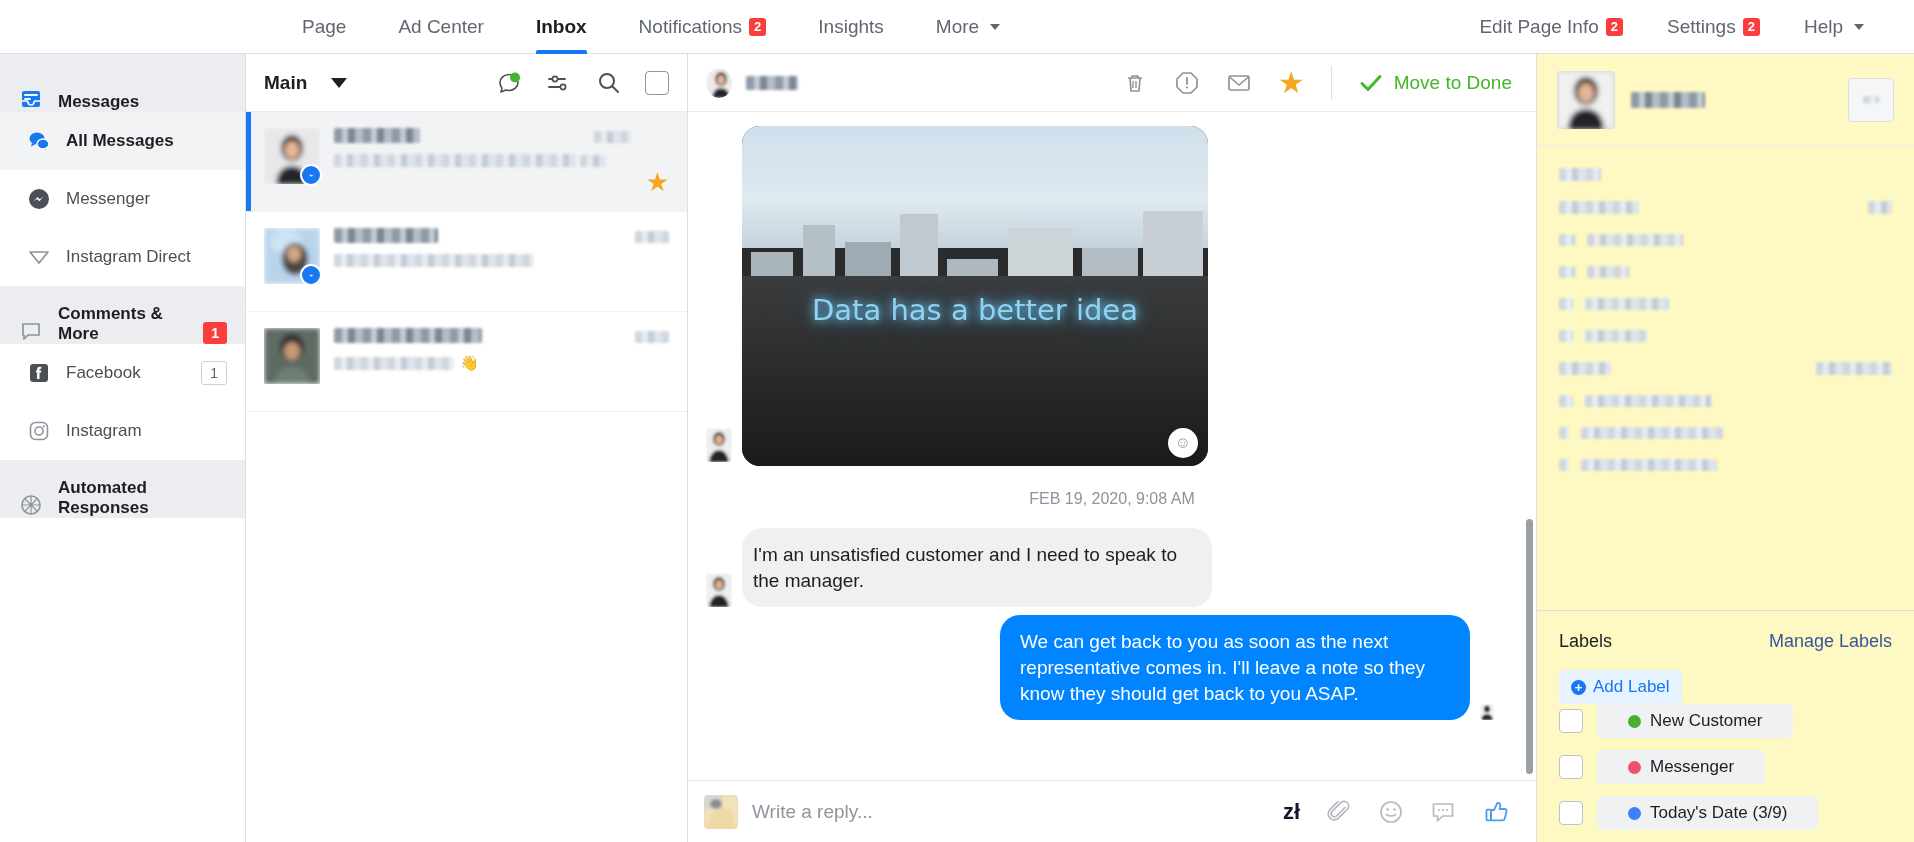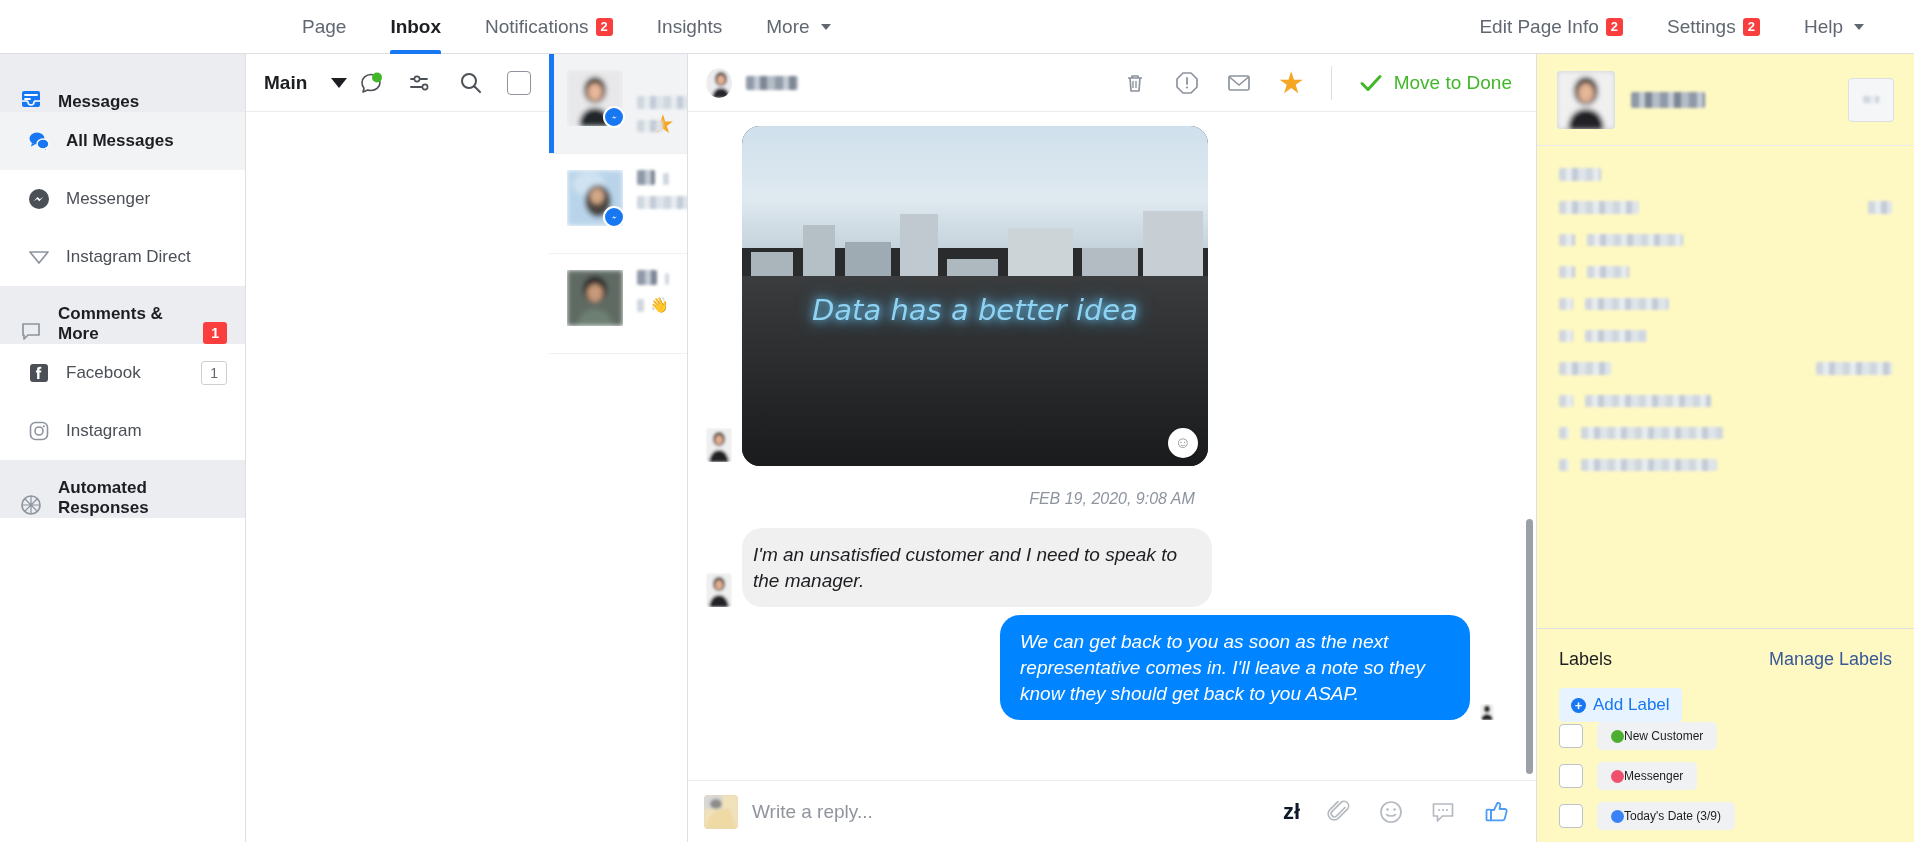--- a/index.html
+++ b/index.html
@@ -12,21 +12,21 @@
   .app { width: 1914px; height: 842px; display: flex; flex-direction: column; }
 
   
   .topnav {
     height: 54px; flex: 0 0 54px;
     border-bottom: 1px solid #dddfe2;
     display: flex; align-items: center;
     background: #fff; position: relative;
   }
   .topnav-left { flex: 0 0 280px; }
-  .topnav-mid { display: flex; align-items: center; gap: 0; }
+  .topnav-mid { display: flex; align-items: center; gap: 8px; }
   .topnav-right { margin-left: auto; display: flex; align-items: center; padding-right: 28px; }
   .navitem {
     position: relative; display: flex; align-items: center; gap: 7px;
     padding: 0 22px; height: 54px; font-size: 19px; color: #606770;
     cursor: pointer; white-space: nowrap;
   }
   .navitem.active { color: #1c1e21; font-weight: bold; }
   .navitem.active::after {
     content: ""; position: absolute; left: 22px; right: 22px; bottom: 0;
     height: 4px; background: #1877f2; border-radius: 2px 2px 0 0;
@@ -61,21 +61,21 @@
     border-radius: 3px; padding: 2px 8px; line-height: 18px;
   }
   .side-badge.grey {
     background: #fff; color: #606770; border: 1px solid #ccd0d5; font-weight: normal;
   }
   .side-ico { width: 26px; height: 26px; display: flex; align-items: center; justify-content: center; }
 
   
   .convlist {
     flex: 0 0 442px; border-right: 1px solid #dddfe2; background: #fff;
-    display: flex; flex-direction: row; min-width: 0;
+    display: flex; flex-direction: column; min-width: 0;
   }
   .conv-toolbar {
     height: 58px; flex: 0 0 58px; display: flex; align-items: center;
     padding: 0 18px; border-bottom: 1px solid #e9ebee; gap: 10px;
   }
   .folder-name { font-size: 19px; font-weight: bold; color: #1c1e21; }
   .folder-caret { width: 0; height: 0; border-left: 8px solid transparent;
     border-right: 8px solid transparent; border-top: 10px solid #1c1e21; margin-left: 14px; }
   .conv-tools { margin-left: auto; display: flex; align-items: center; gap: 22px; }
   .checkbox-sq { width: 24px; height: 24px; border: 1.5px solid #90949c; border-radius: 4px; background:#fff; }
@@ -122,21 +122,21 @@
   .thread-header {
     height: 58px; flex: 0 0 58px; display: flex; align-items: center;
     padding: 0 18px; border-bottom: 1px solid #e9ebee; gap: 14px;
   }
   .th-actions { margin-left: auto; display: flex; align-items: center; gap: 26px; }
   .vdiv { width: 1px; height: 34px; background: #dddfe2; }
   .move-done {
     display: flex; align-items: center; gap: 10px; color: #42b72a;
     font-size: 19px; cursor: pointer; padding-right: 6px;
   }
-  .thread-scroll { flex: 1; overflow: hidden; position: relative; padding: 10px 0 0 0; font-style: italic; }
+  .thread-scroll { flex: 1; overflow: hidden; position: relative; padding: 10px 0 0 0; }
   .msg-row { display: flex; align-items: flex-end; gap: 10px; padding: 4px 30px 4px 18px; }
   .msg-row.out { justify-content: flex-end; }
   .msg-av { width: 26px; height: 34px; flex: 0 0 26px; border-radius: 3px; overflow: hidden; }
   .photo-msg {
     width: 466px; height: 340px; border-radius: 18px; overflow: hidden;
     position: relative; background: #2a2b2d;
   }
   .sky {
     position: absolute; left: 0; right: 0; top: 0; height: 36%;
     background: linear-gradient(180deg,#cfe0ec 0%,#dfe9f0 60%,#c5d3dc 100%);
@@ -207,37 +207,40 @@
     color: #1877f2; font-size: 17px; padding: 7px 12px; border-radius: 4px; cursor: pointer;
   }
   .plus-circle {
     width: 15px; height: 15px; border-radius: 50%; background: #1877f2; color:#fff;
     font-size: 13px; line-height: 15px; text-align: center; font-weight: bold;
   }
   .sugg-title { font-size: 18px; color: #1c1e21; margin: 22px 0 14px; }
   .sugg-row { display: flex; align-items: center; gap: 14px; margin-bottom: 12px; }
   .sugg-cb { width: 24px; height: 24px; border: 1.5px solid #bec3c9; border-radius: 4px; background: #fff; }
   .sugg-pill {
-    display: inline-flex; align-items: center; gap: 0;
-    background: #f0f1f2; border-radius: 5px; padding: 7px 14px;
-    font-size: 12px; color: #1c1e21;
+    display: inline-flex; align-items: center; gap: 9px;
+    background: #f0f1f2; border-radius: 5px; padding: 7px 31px;
+    font-size: 17px; color: #1c1e21;
   }
   .dot { width: 13px; height: 13px; border-radius: 50%; display: inline-block; }
   svg { display: block; }
 </style>
 </head>
 <body>
 
 <div class="app">
 
   <div class="topnav">
     <div class="topnav-left"></div>
     <div class="topnav-mid">
       <div class="navitem">
           <span>Page</span>
+        </div>
+      <div class="navitem">
+          <span>Ad Center</span>
         </div>
       <div class="navitem active">
           <span>Inbox</span>
         </div>
       <div class="navitem">
         <span>Notifications</span>
         <span class="badge">2</span>
       </div>
       <div class="navitem">
           <span>Insights</span>

